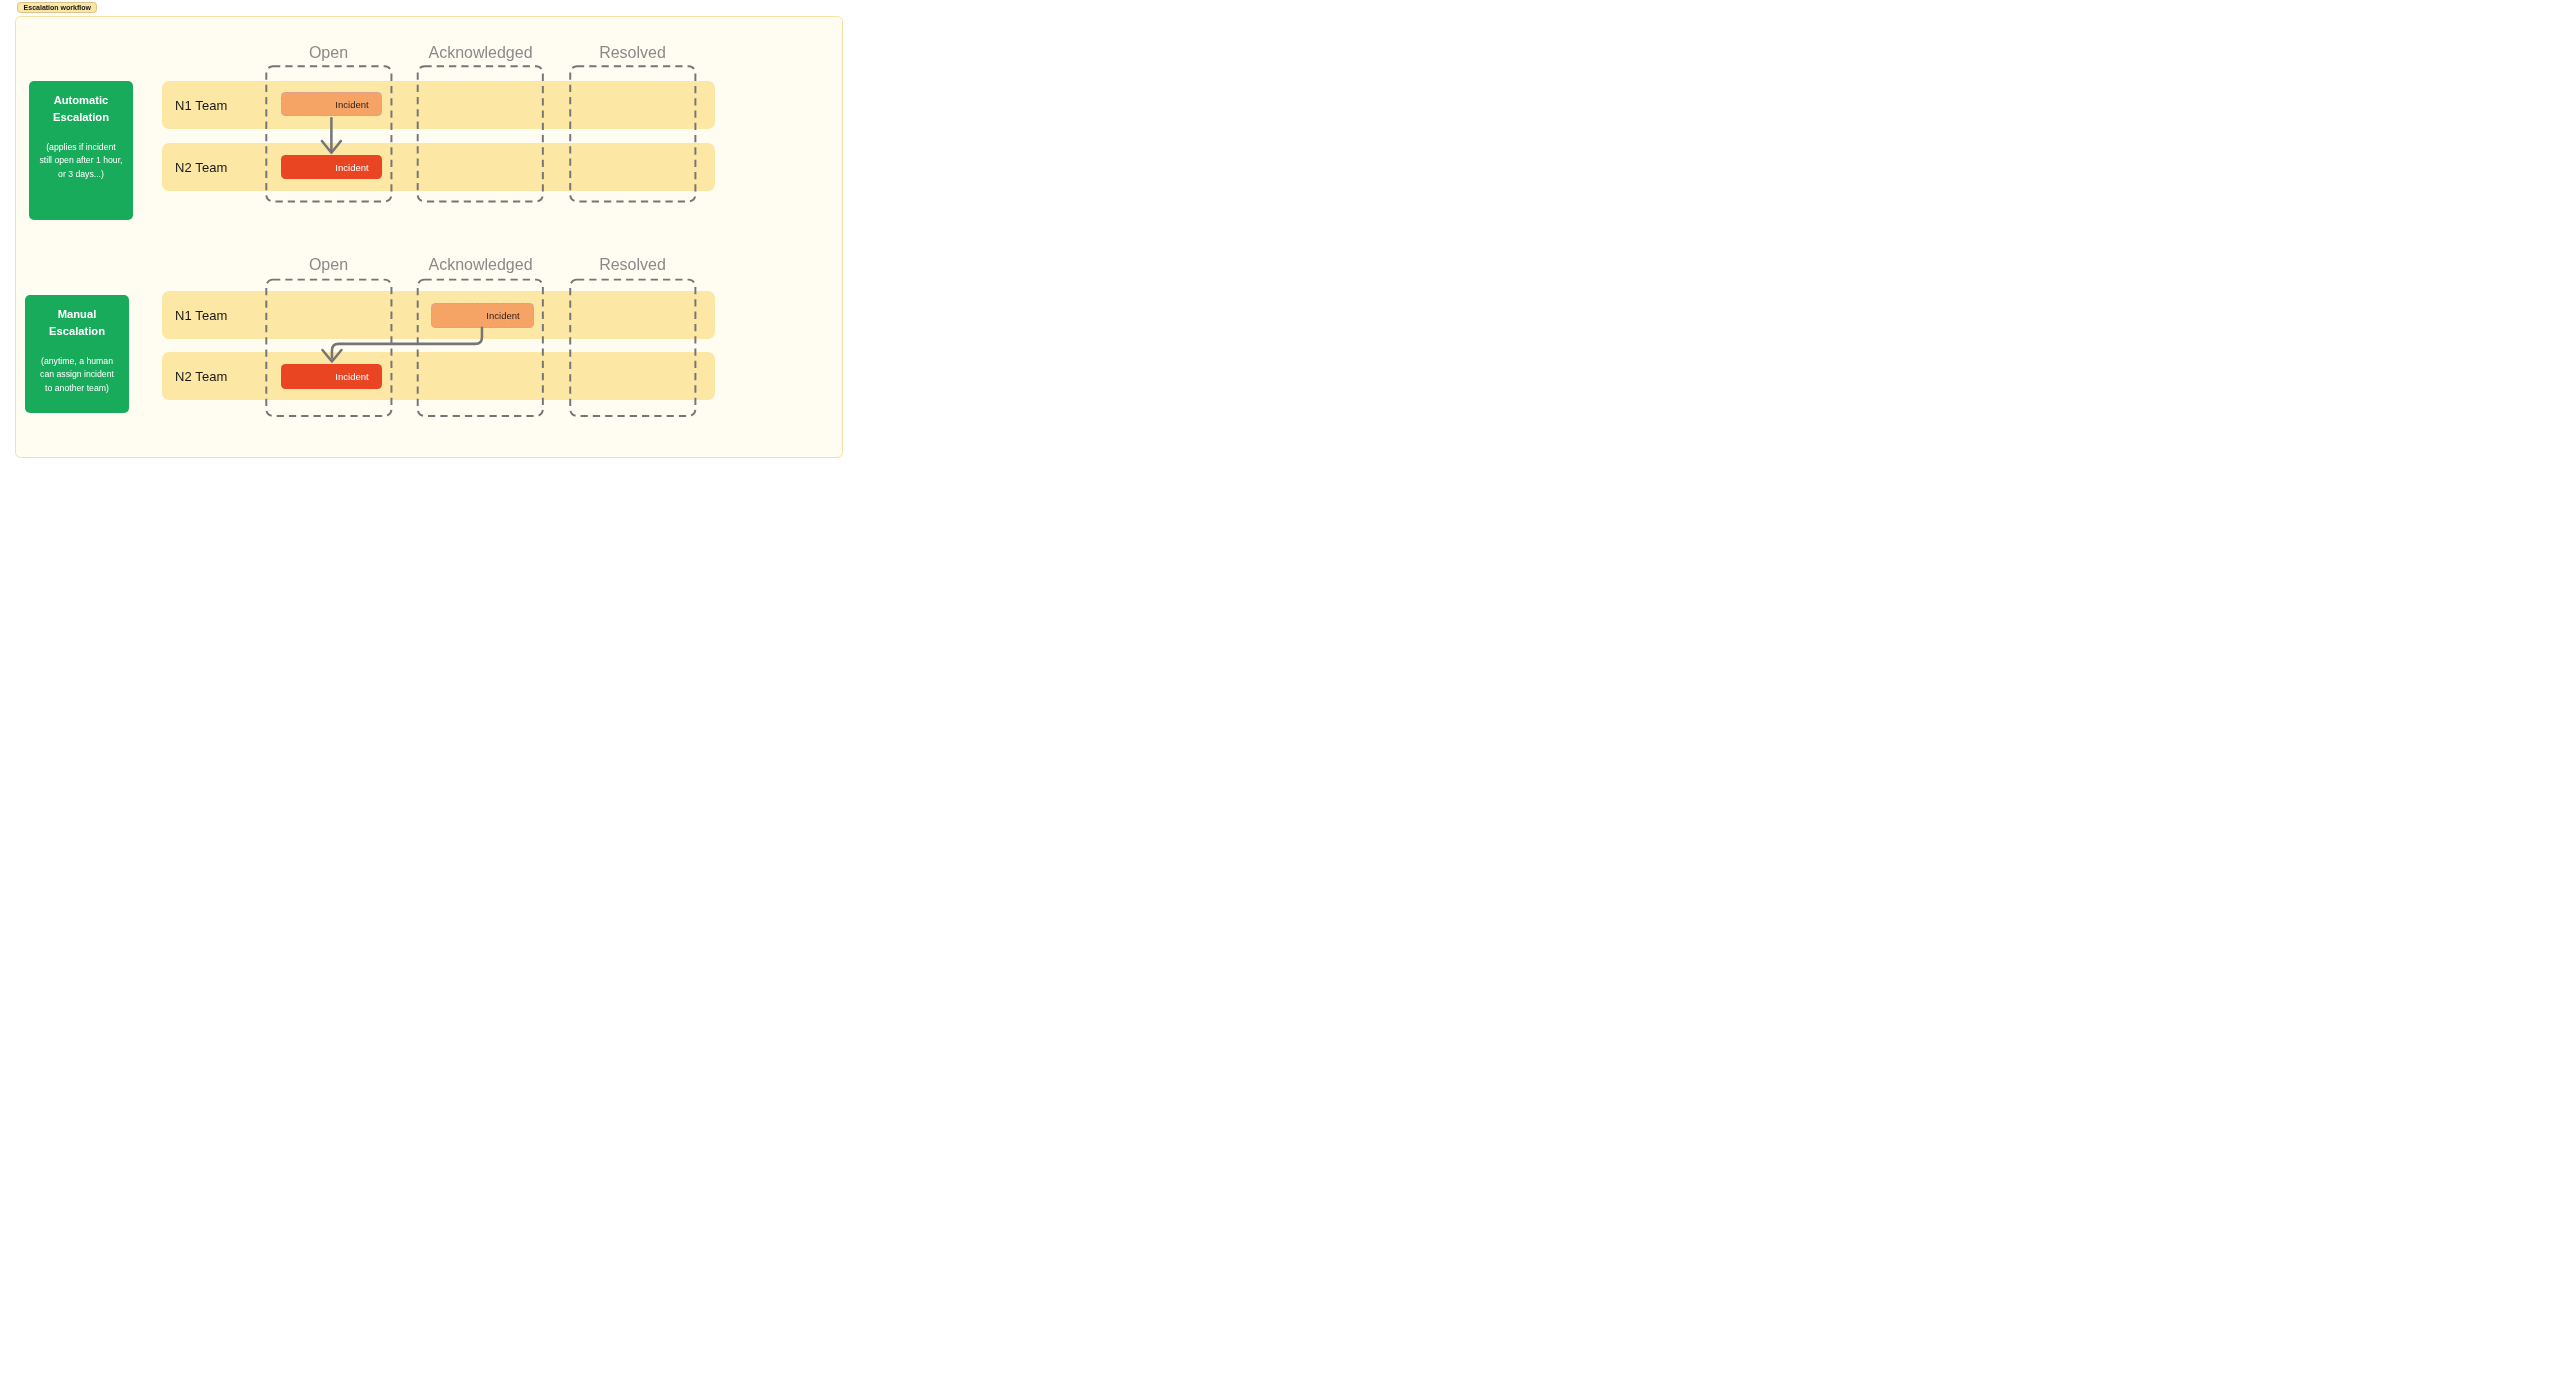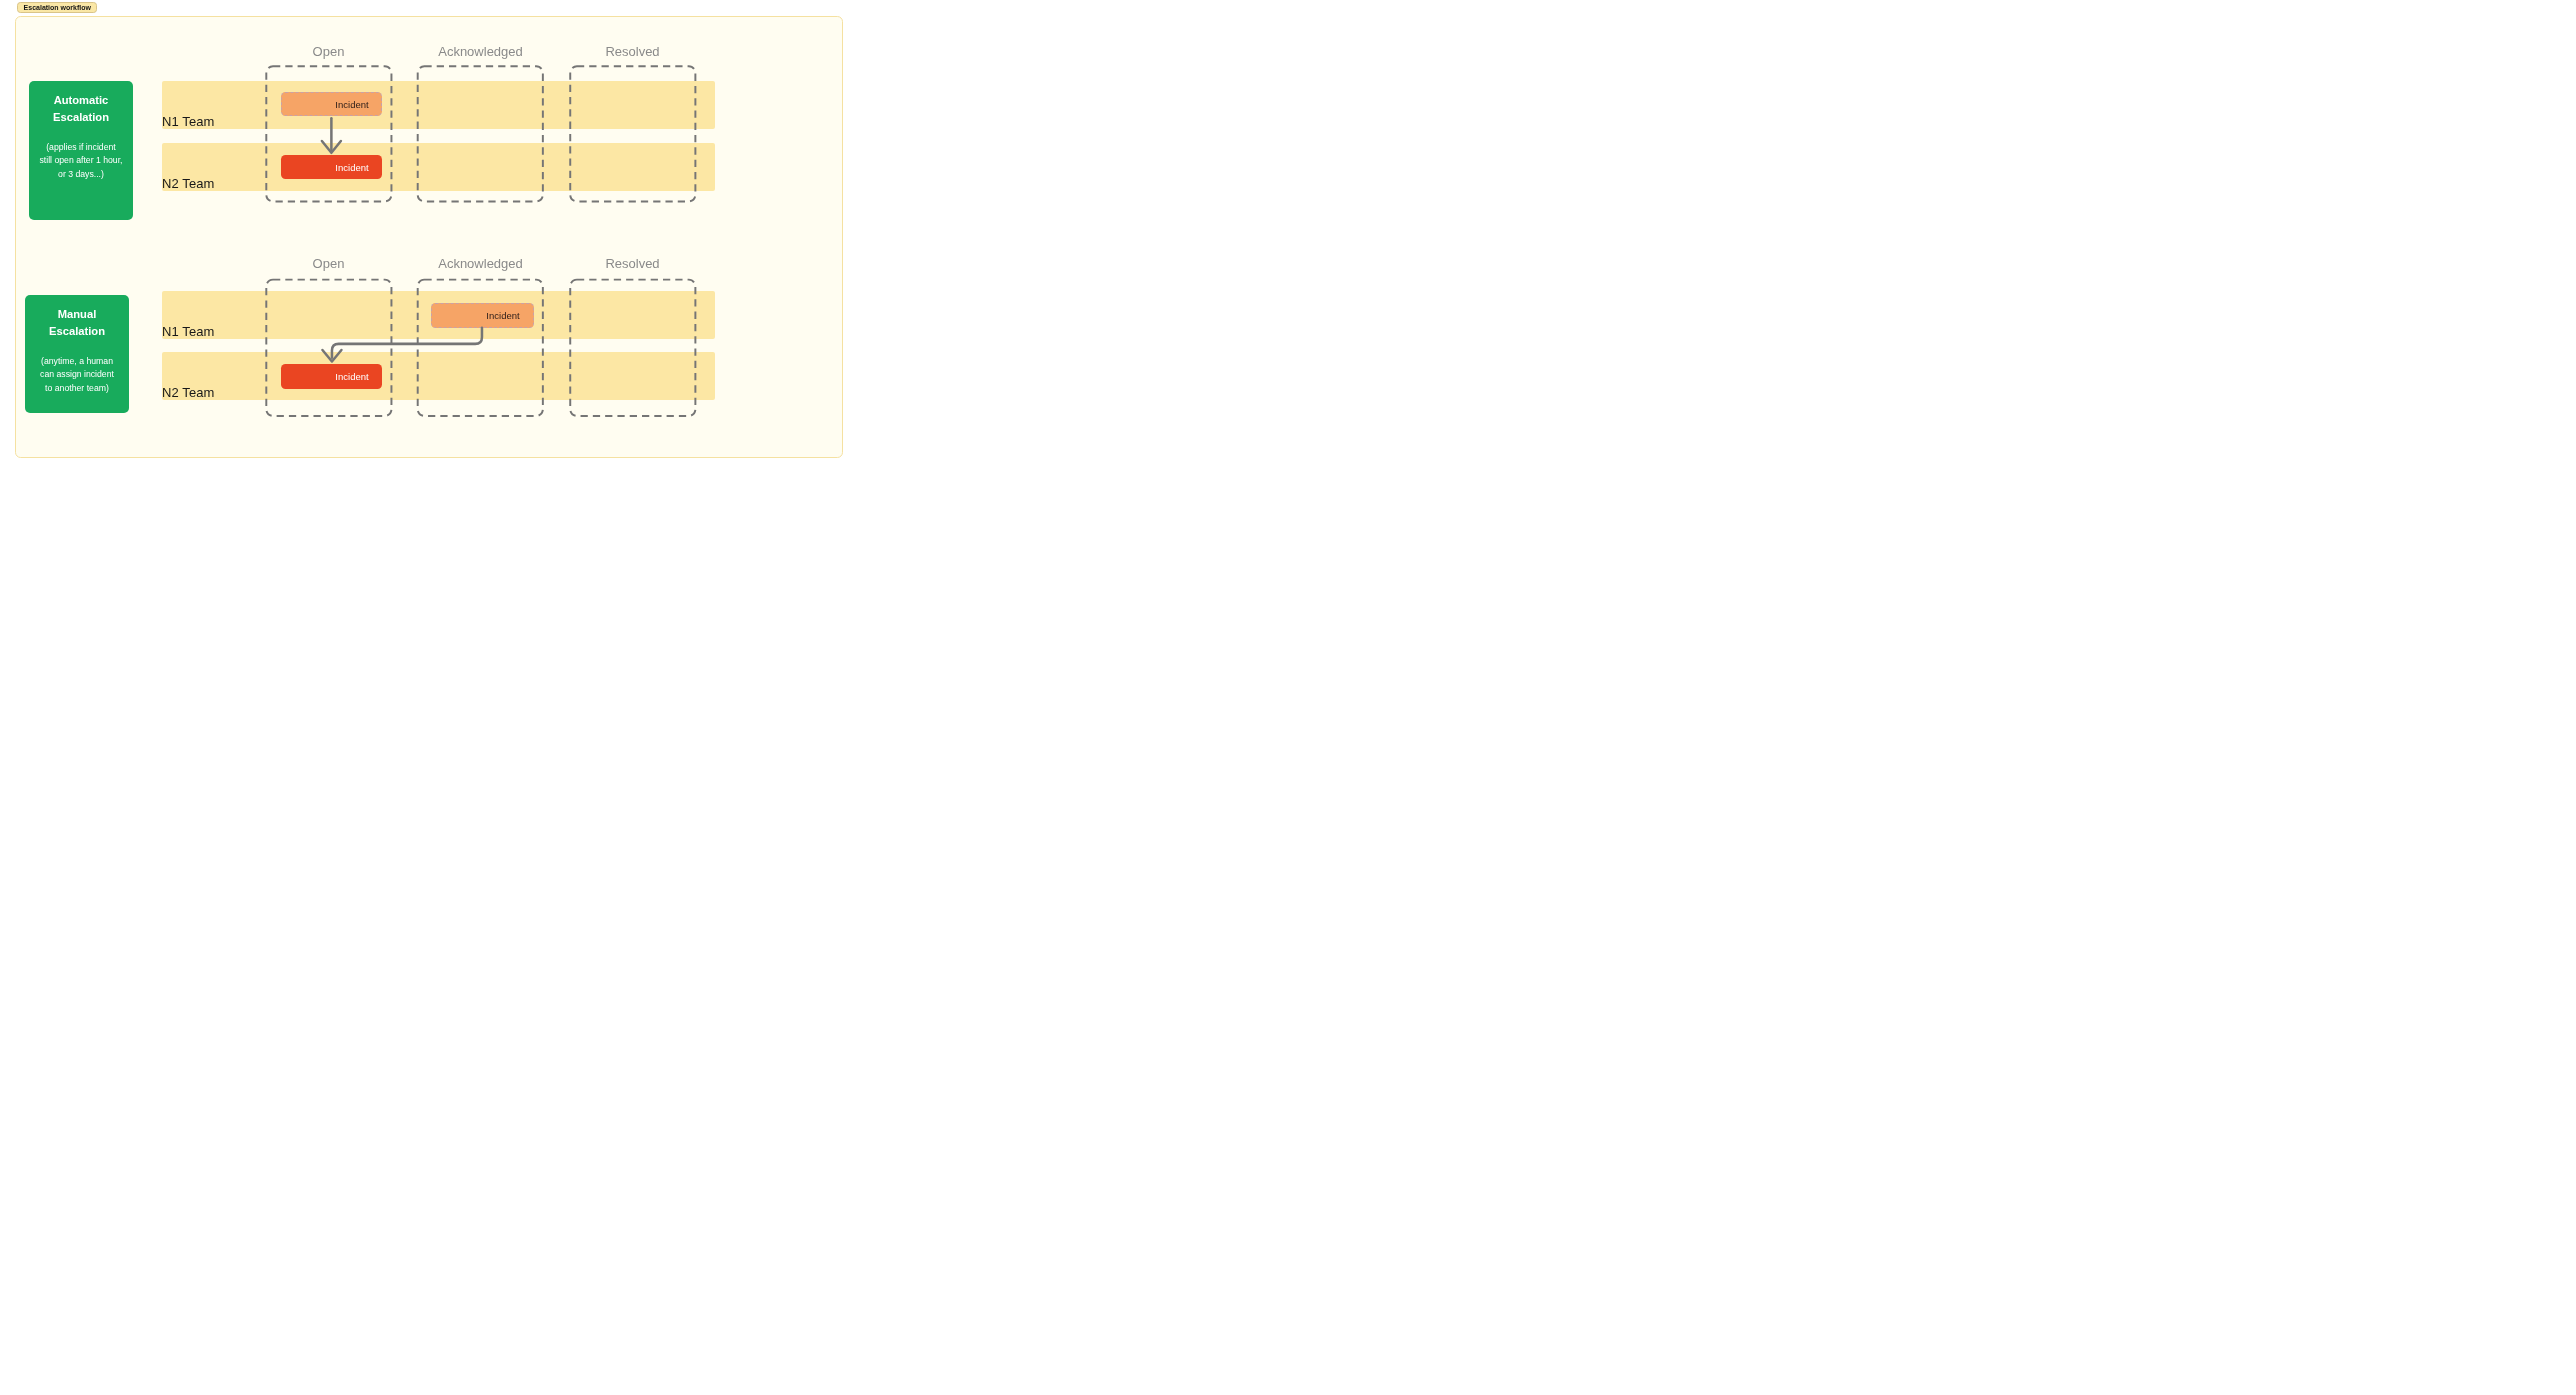--- a/index.html
+++ b/index.html
@@ -13,25 +13,25 @@
     padding:0 5.6px;background:#fae7a6;border:0.7px solid #d9c489;border-radius:3.4px;
     font-size:7px;font-weight:700;color:#141414;box-sizing:border-box;
   }
   .container{
     position:absolute;left:15px;top:16px;width:828px;height:442px;
     background:#fffdf1;border:0.8px solid #f5e1a1;border-radius:5.6px;
     box-sizing:border-box;
   }
   .col-header{
     position:absolute;width:127px;text-align:center;
-    font-size:13px;color:#8a8a8a;font-weight:400;
+    font-size:16px;color:#8a8a8a;font-weight:400;
   }
   .lane{
-    position:absolute;background:#fce7a4;border-radius:2px;
-    display:flex;align-items:flex-end;box-sizing:border-box;padding-left:0;
+    position:absolute;background:#fce7a4;border-radius:7px;
+    display:flex;align-items:center;box-sizing:border-box;padding-left:13px;
   }
   .lane-label{font-size:13px;font-weight:500;color:#181818;letter-spacing:0.1px;}
   .green-panel{
     position:absolute;width:104px;background:#18ab5c;border-radius:5px;
     color:#ffffff;text-align:center;box-sizing:border-box;
     display:flex;flex-direction:column;align-items:center;padding:11.2px 3.4px 10px 3.4px;
   }
   .panel-title{
     white-space:pre-line;font-size:11.2px;font-weight:700;line-height:17px;
     margin:0 0 14.5px 0;

